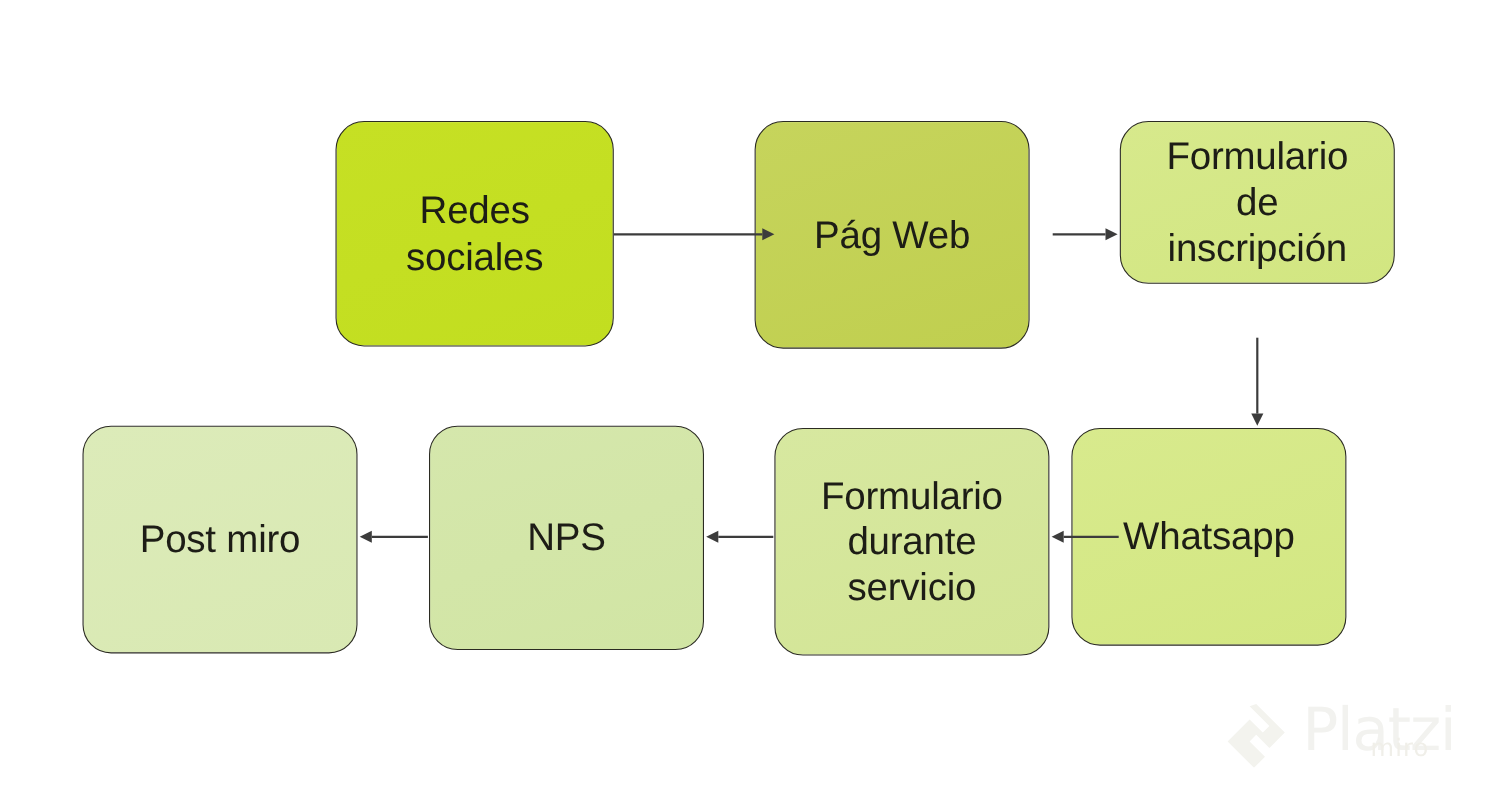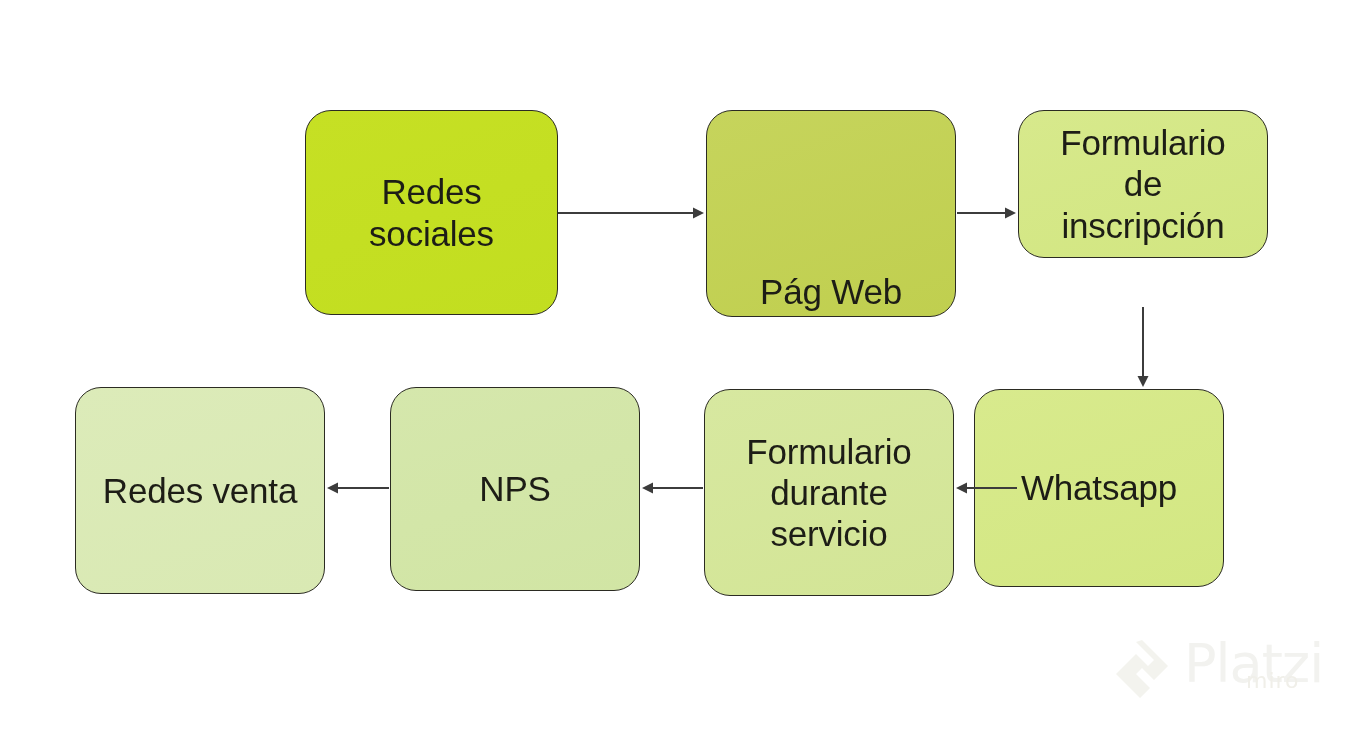--- a/index.html
+++ b/index.html
@@ -88,41 +88,41 @@
 </style>
 </head>
 <body>
 
 <div id="canvas">
 
   <div class="node" id="node-0" style="left: 305px; top: 110px; width: 253px; height: 205px; background: linear-gradient(160deg, rgb(198, 224, 36) 0%, rgb(194, 222, 32) 100%); border-color: rgb(43, 43, 34); color: rgb(29, 29, 22);">
     <span class="node-label">Redes
 sociales</span>
   </div>
-  <div class="node" id="node-1" style="left: 706px; top: 110px; width: 250px; height: 207px; background: linear-gradient(160deg, rgb(198, 212, 92) 0%, rgb(192, 207, 79) 100%); border-color: rgb(43, 43, 34); color: rgb(29, 29, 22); align-items: flex-end;">
+  <div class="node" id="node-1" style="left: 686px; top: 110px; width: 250px; height: 207px; background: linear-gradient(160deg, rgb(198, 212, 92) 0%, rgb(192, 207, 79) 100%); border-color: rgb(43, 43, 34); color: rgb(29, 29, 22);">
     <span class="node-label">Pág Web</span>
   </div>
   <div class="node" id="node-2" style="left: 1018px; top: 110px; width: 250px; height: 148px; background: linear-gradient(160deg, rgb(215, 233, 140) 0%, rgb(210, 230, 129) 100%); border-color: rgb(43, 43, 34); color: rgb(29, 29, 22);">
     <span class="node-label">Formulario
 de
 inscripción</span>
   </div>
   <div class="node" id="node-3" style="left: 974px; top: 389px; width: 250px; height: 198px; background: linear-gradient(160deg, rgb(216, 234, 141) 0%, rgb(211, 231, 130) 100%); border-color: rgb(43, 43, 34); color: rgb(29, 29, 22);">
     <span class="node-label">Whatsapp</span>
   </div>
   <div class="node" id="node-4" style="left: 704px; top: 389px; width: 250px; height: 207px; background: linear-gradient(160deg, rgb(215, 232, 160) 0%, rgb(211, 229, 150) 100%); border-color: rgb(43, 43, 34); color: rgb(29, 29, 22);">
     <span class="node-label">Formulario
 durante
 servicio</span>
   </div>
   <div class="node" id="node-5" style="left: 390px; top: 387px; width: 250px; height: 204px; background: linear-gradient(160deg, rgb(213, 231, 172) 0%, rgb(209, 229, 164) 100%); border-color: rgb(43, 43, 34); color: rgb(29, 29, 22);">
     <span class="node-label">NPS</span>
   </div>
   <div class="node" id="node-6" style="left: 75px; top: 387px; width: 250px; height: 207px; background: linear-gradient(160deg, rgb(220, 235, 185) 0%, rgb(217, 233, 179) 100%); border-color: rgb(43, 43, 34); color: rgb(29, 29, 22);">
-    <span class="node-label">Redes venta</span>
+    <span class="node-label">Post miro</span>
   </div>
 
   <svg id="arrows" viewBox="0 0 1364 732" xmlns="http://www.w3.org/2000/svg">
       <g>
         <line x1="558" y1="213" x2="693" y2="213" stroke="#3c3c3c" stroke-width="2"></line>
         <polygon points="704,213 693,207.5 693,218.5" fill="#3c3c3c"></polygon>
       </g>
       <g>
         <line x1="957" y1="213" x2="1005" y2="213" stroke="#3c3c3c" stroke-width="2"></line>
         <polygon points="1016,213 1005,207.5 1005,218.5" fill="#3c3c3c"></polygon>

